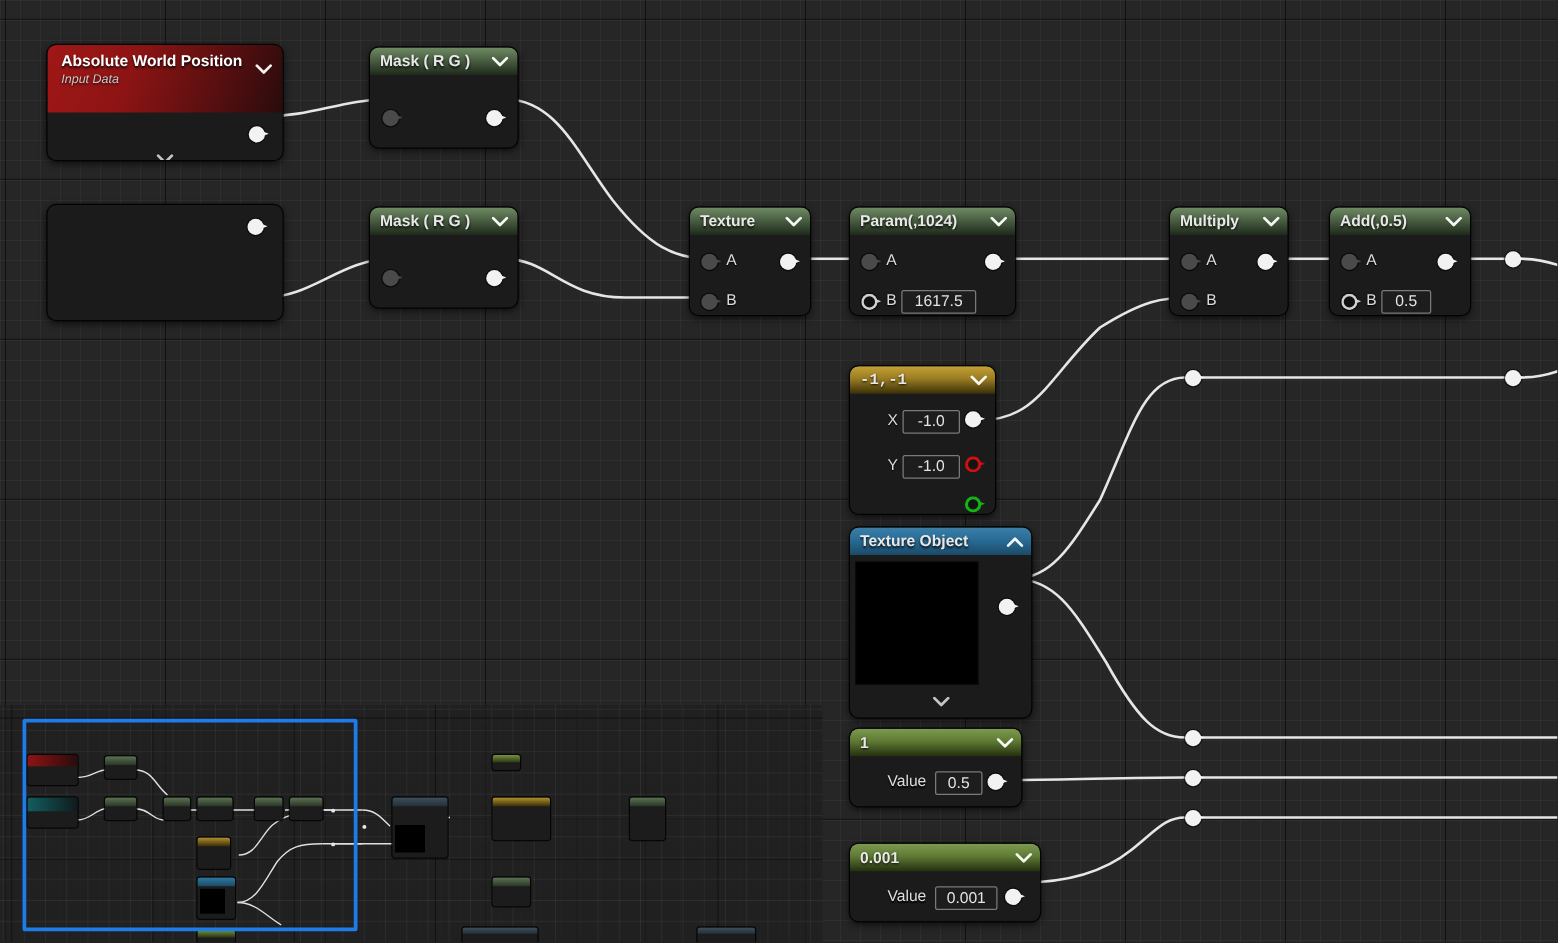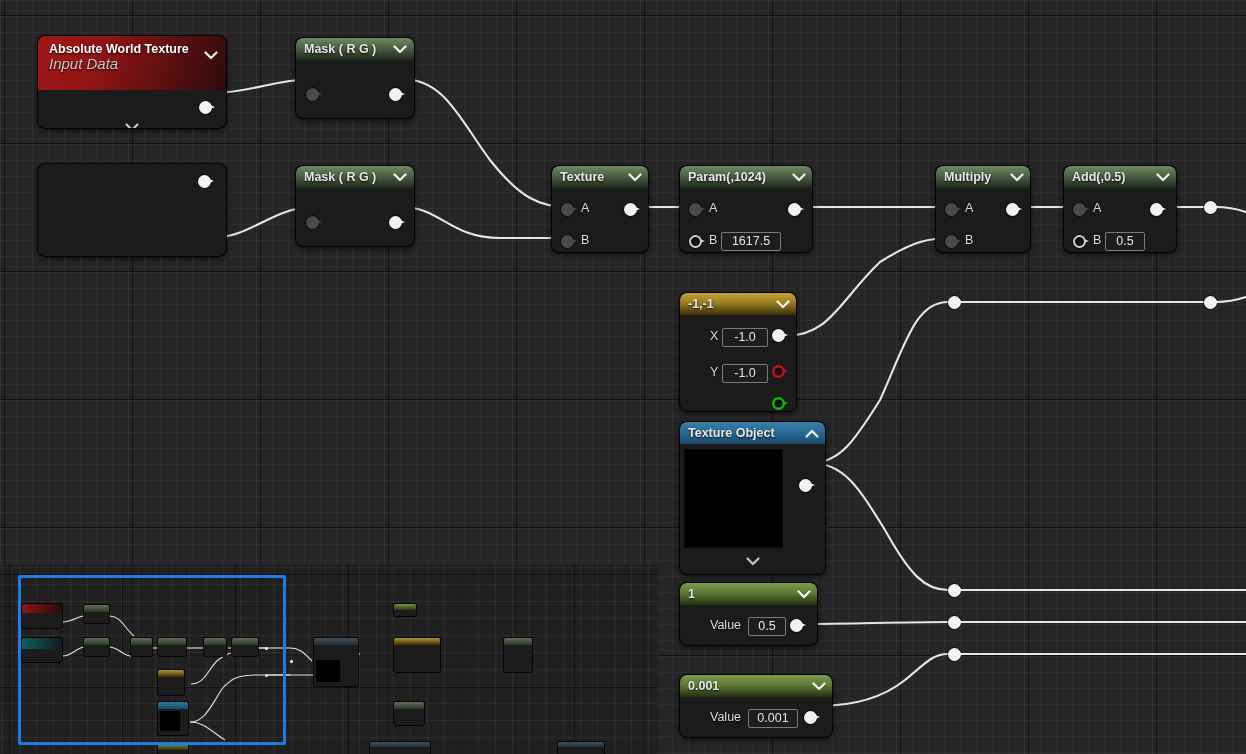--- a/index.html
+++ b/index.html
@@ -43,31 +43,31 @@
     font-size:12.5px;font-weight:bold;color:#e8e8e8;
     text-shadow:0 1px 2px rgba(0,0,0,0.9);
     border-radius:6px 6px 0 0;
   }
   .node .hdr .ttl{flex:1;white-space:nowrap;overflow:hidden;}
   .node .body{position:relative;}
 
   
   .hdr-green{background:linear-gradient(to bottom,#6f8a64 0%,#4d6345 42%,#1e2a1b 100%);}
   .hdr-olive{background:linear-gradient(to bottom,#7e9a4f 0%,#5f7a34 45%,#24300f 100%);}
-  .hdr-gold {background:linear-gradient(to bottom,#c4a135 0%,#9a7d22 45%,#3a2f08 100%);}
+  .hdr-gold {background:linear-gradient(to bottom,#c4a135 0%,#9a7d22 45%,#3a2f08 100%);font-family:Liberation Mono, monospace;}
   .hdr-blue {background:linear-gradient(to bottom,#3b7fa8 0%,#2a6f99 40%,#1b4a68 100%);}
 
   
   .bignode .hdr2{
     padding:6px 9px 8px 11px;
     border-radius:6px 6px 0 0;
     position:relative;
   }
   .bignode .n1{font-size:12.5px;font-weight:bold;color:#fff;text-shadow:0 1px 2px rgba(0,0,0,.9);line-height:15px;}
-  .bignode .n2{font-size:15px;font-style:italic;color:#c9c9c9;text-shadow:0 1px 2px rgba(0,0,0,.9);line-height:14px;}
+  .bignode .n2{font-size:10px;font-style:italic;color:#c9c9c9;text-shadow:0 1px 2px rgba(0,0,0,.9);line-height:14px;}
   .hdr-red{background:linear-gradient(110deg,#a01717 0%,#8e1414 35%,#5a0f10 70%,#2a0b0c 100%);}
   .hdr-teal{background:linear-gradient(110deg,#0f5b5c 0%,#125e5f 30%,#103a3d 65%,#10181c 100%);}
   .bignode .n2.teal{color:#9fd8cf;}
 
   
   .chev{
     position:absolute;width:14px;height:9px;opacity:.95;
   }
   .chev svg{display:block;}
 
@@ -171,21 +171,21 @@
     <path d="M803,624 C850,624 900,622 948,622"></path>
     <path d="M960,622 L1246,622"></path>
 
     <path d="M818,706 C850,706 880,700 905,680 C925,664 932,654 948,654"></path>
     <path d="M960,654 L1246,654"></path>
   </g>
 </svg>
 
 <div class="node bignode" id="n-awp" style="left:38px;top:36px;width:188px;height:92px;">
   <div class="hdr2 hdr-red" style="height:40px;">
-    <div class="n1">Absolute World Texture</div>
+    <div class="n1">Absolute World Position</div>
     <div class="n2">Input Data</div>
     <span class="chev" style="right:8px;top:15px;">
       <svg width="14" height="9" viewBox="0 0 14 9">
           <path d="M1.5 1.5 L7 7 L12.5 1.5" stroke="#fff" stroke-width="2.2" fill="none" stroke-linecap="round" stroke-linejoin="round"></path>
         </svg>
     </span>
   </div>
   <div class="body" style="height:52px;">
     <span class="pin out" style="left:161px;top:11px;">
         <i class="nub"></i>

